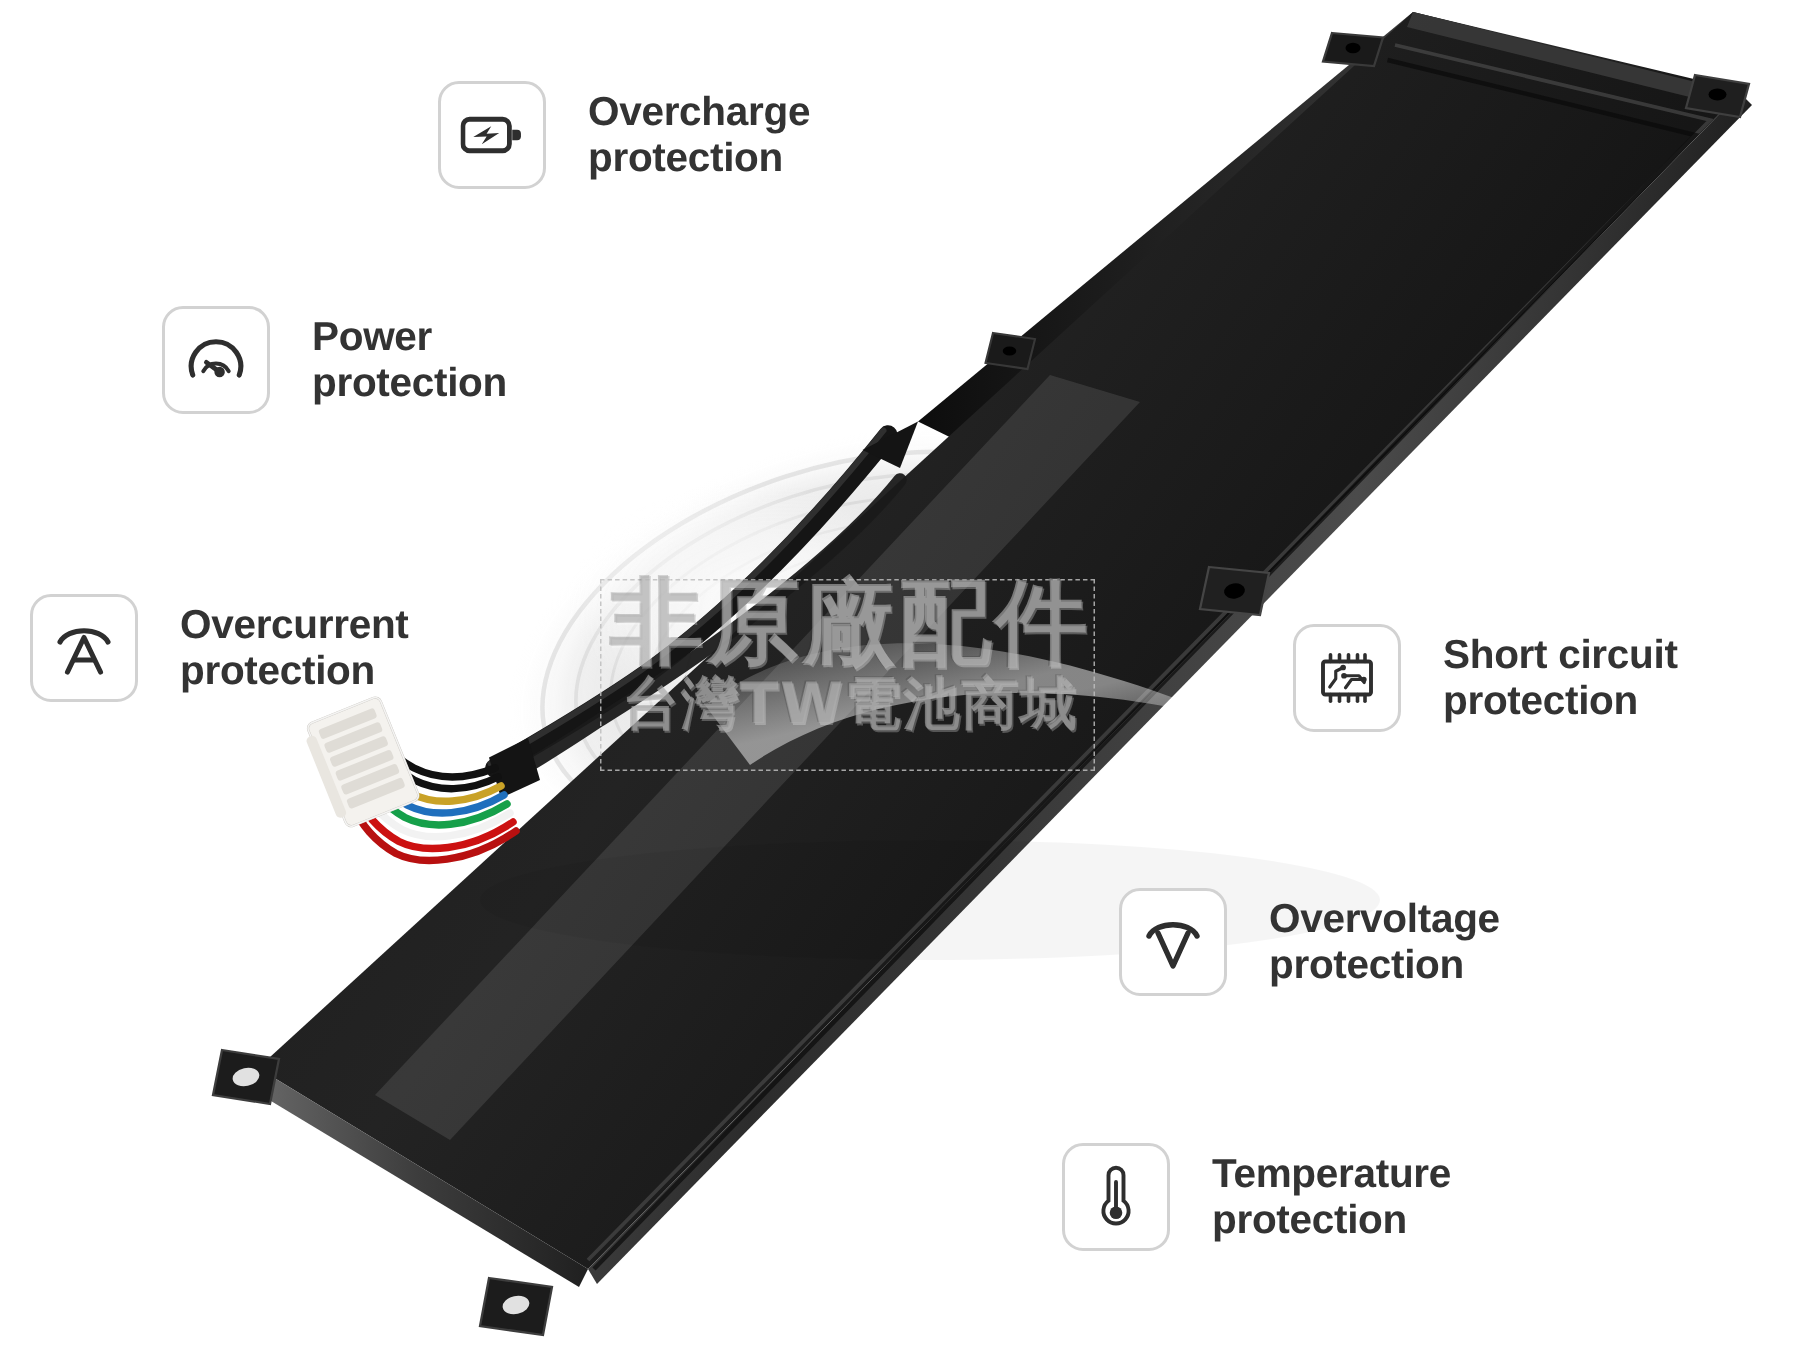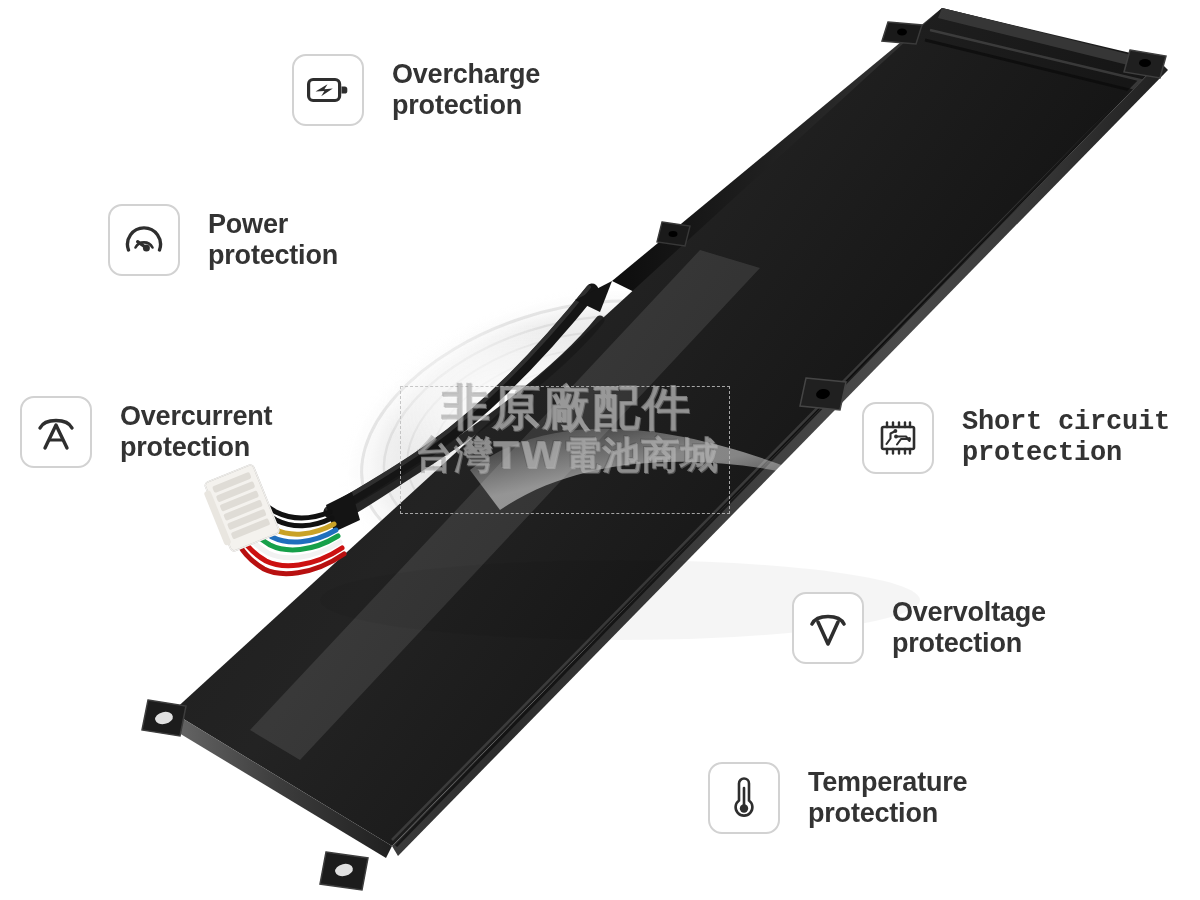--- a/index.html
+++ b/index.html
@@ -45,42 +45,42 @@
     font-weight:700;
     color:#333333;
     letter-spacing:-0.2px;
   }
   .feature .ftext .l1,.feature .ftext .l2{display:block;}
 
   
   #f-overcharge   {left:292px; top:54px;}
   #f-power        {left:108px; top:204px;align-items:center;}
   #f-overcurrent  {left:20px;  top:396px;}
-  #f-short        {left:862px; top:402px;font-family:Liberation Mono, monospace;}
-  #f-overvoltage  {left:792px; top:592px;}
+  #f-short        {left:862px; top:416px;}
+  #f-overvoltage  {left:746px; top:592px;}
   #f-temperature  {left:708px; top:762px;}
 
   
   #watermark{
     position:absolute;
     left:400px;top:386px;
     width:330px;height:128px;
     border:1px dashed rgba(190,190,190,.85);
     box-sizing:border-box;
     pointer-events:none;
   }
   #wm-inner{
     position:absolute;
     left:-4px;top:-4px;
     width:340px;
     text-align:center;
     font-family:"DejaVu Sans","Liberation Sans",sans-serif;
   }
   #wm-main{
-    font-size:48px;
+    font-size:62px;
     line-height:1.02;
     font-weight:700;
     color:rgba(182,182,182,.60);
     letter-spacing:2px;
     text-shadow:
        1px 1px 0 rgba(255,255,255,.28),
       -1px -1px 0 rgba(40,40,40,.22);
   }
   #wm-sub{
     font-size:38px;

